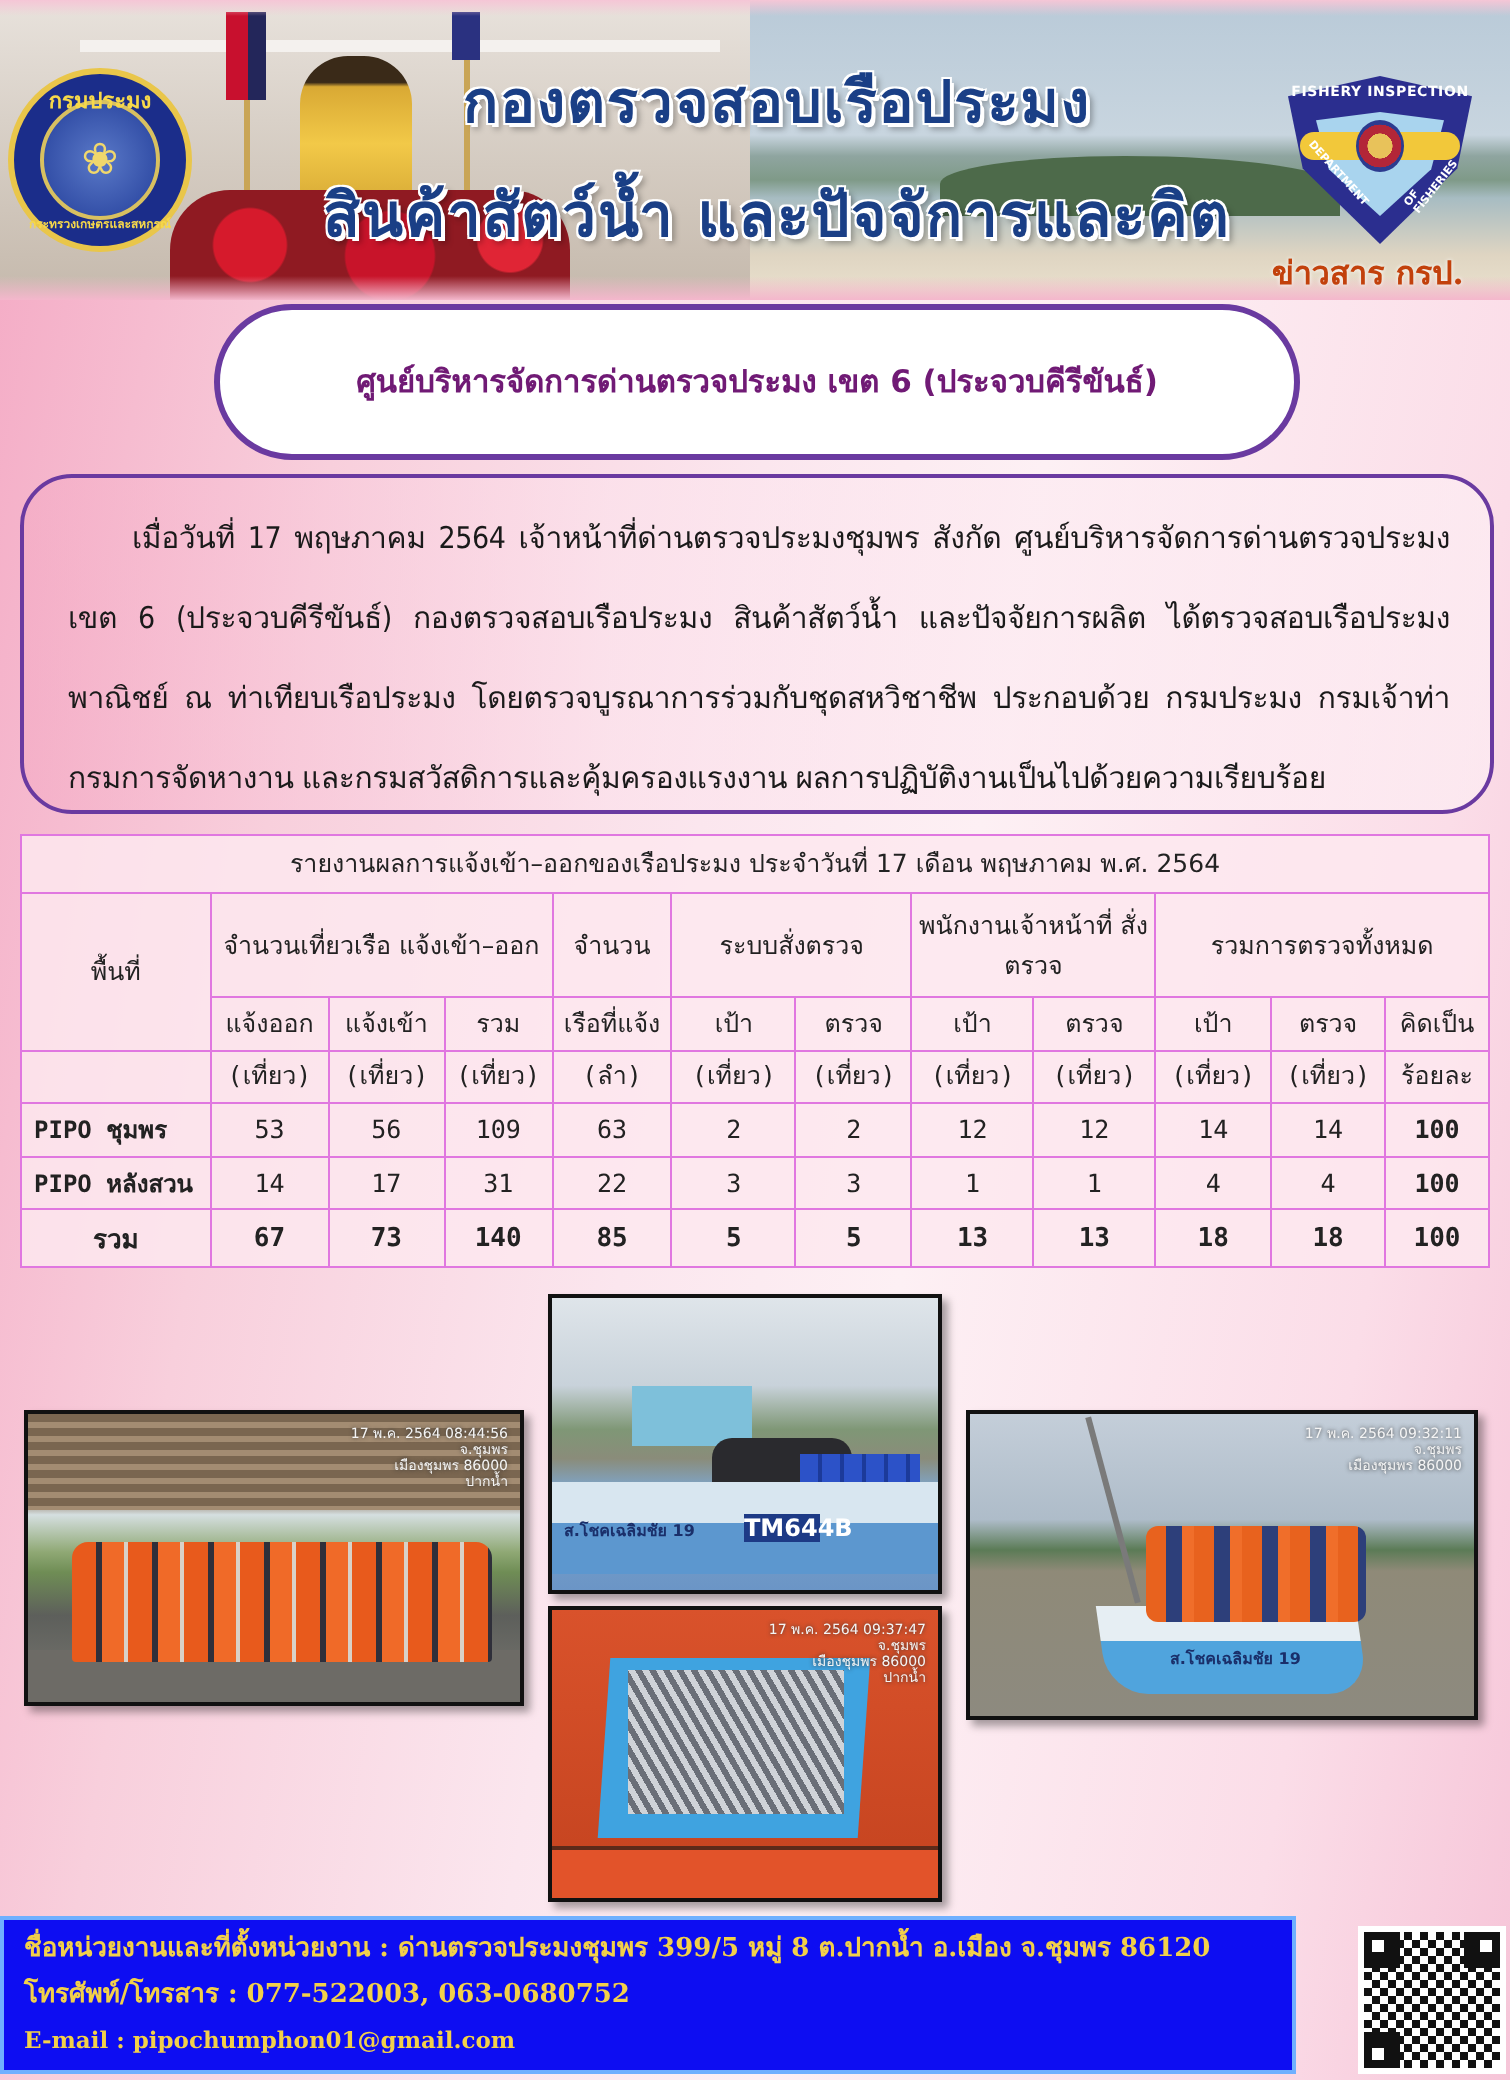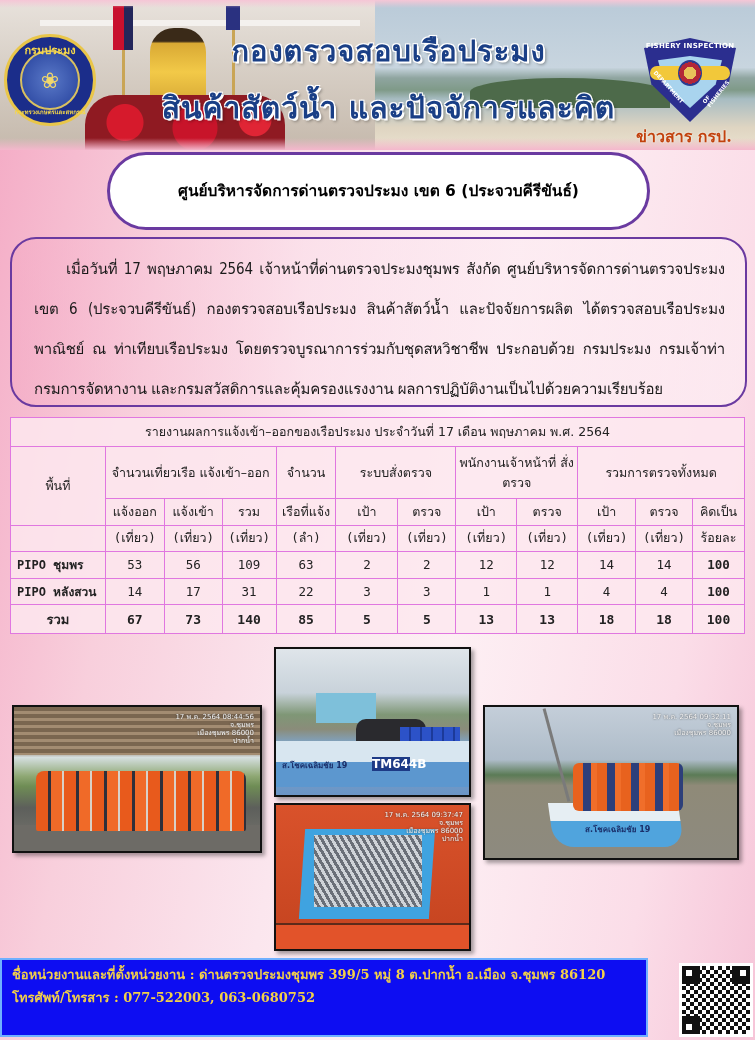--- a/index.html
+++ b/index.html
@@ -107,21 +107,21 @@
   .news-label {
     position: absolute; left: 636px; top: 124px; font-family: "DejaVu Serif", serif; font-weight: bold;
     font-size: 16px; color: #c2410c; text-shadow: 0 0 2px #fff;
   }
 
   
   .heading-pill {
     position: absolute; left: 107px; top: 152px; width: 543px; height: 78px;
     background: #fff; border: 3px solid #6a3aa0; border-radius: 40px;
     display: flex; flex-direction: column; align-items: center; justify-content: center;
-    font-family: "DejaVu Sans", sans-serif; font-weight: bold; color: #000000;
+    font-family: "DejaVu Sans", sans-serif; font-weight: bold; color: #701a75;
   }
   .heading-pill .l1 { font-size: 15.5px; line-height: 24px; }
   .heading-pill .l2 { font-size: 15.5px; line-height: 24px; }
 
   
   .body-box {
     position: absolute; left: 10px; top: 237px; width: 737px; height: 170px;
     border: 2px solid #6a3aa0; border-radius: 26px;
     background: linear-gradient(90deg, rgba(244,170,196,.55) 0%, rgba(252,226,236,.6) 40%, rgba(253,240,245,.6) 100%);
     padding: 10px 20px 0 22px;
@@ -404,19 +404,20 @@
   <div class="stamp">
     <div>17 พ.ค. 2564 09:32:11</div>
     <div>จ.ชุมพร</div>
     <div>เมืองชุมพร 86000</div>
   </div>
 </div>
 
 <div class="footer">
   <div class="line">ชื่อหน่วยงานและที่ตั้งหน่วยงาน : ด่านตรวจประมงชุมพร  399/5 หมู่ 8 ต.ปากน้ำ อ.เมือง จ.ชุมพร 86120</div>
   <div class="line">โทรศัพท์/โทรสาร : 077-522003, 063-0680752</div>
+  <div class="line small">E-mail : pipochumphon01@gmail.com</div>
 </div>
 <div class="qr">
   <div class="grid"></div>
   <div class="finder" style="left:4px;top:4px;"></div>
   <div class="finder" style="right:4px;top:4px;"></div>
   <div class="finder" style="left:4px;bottom:4px;"></div>
 </div>
 
 </body></html>

